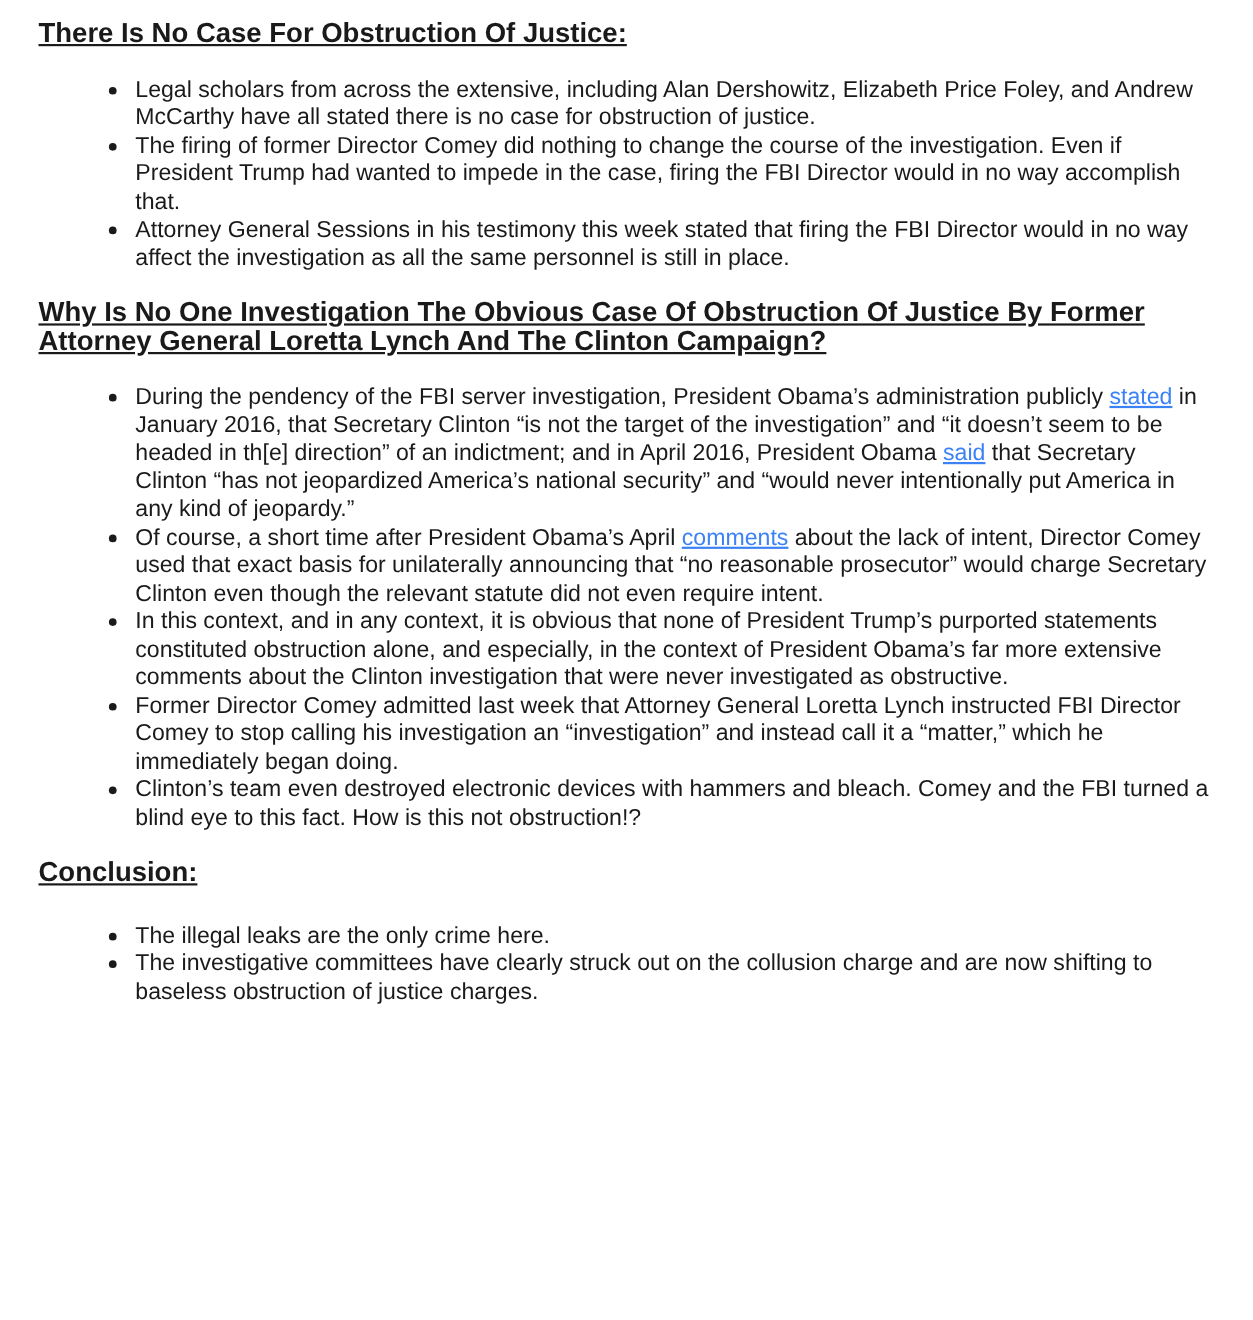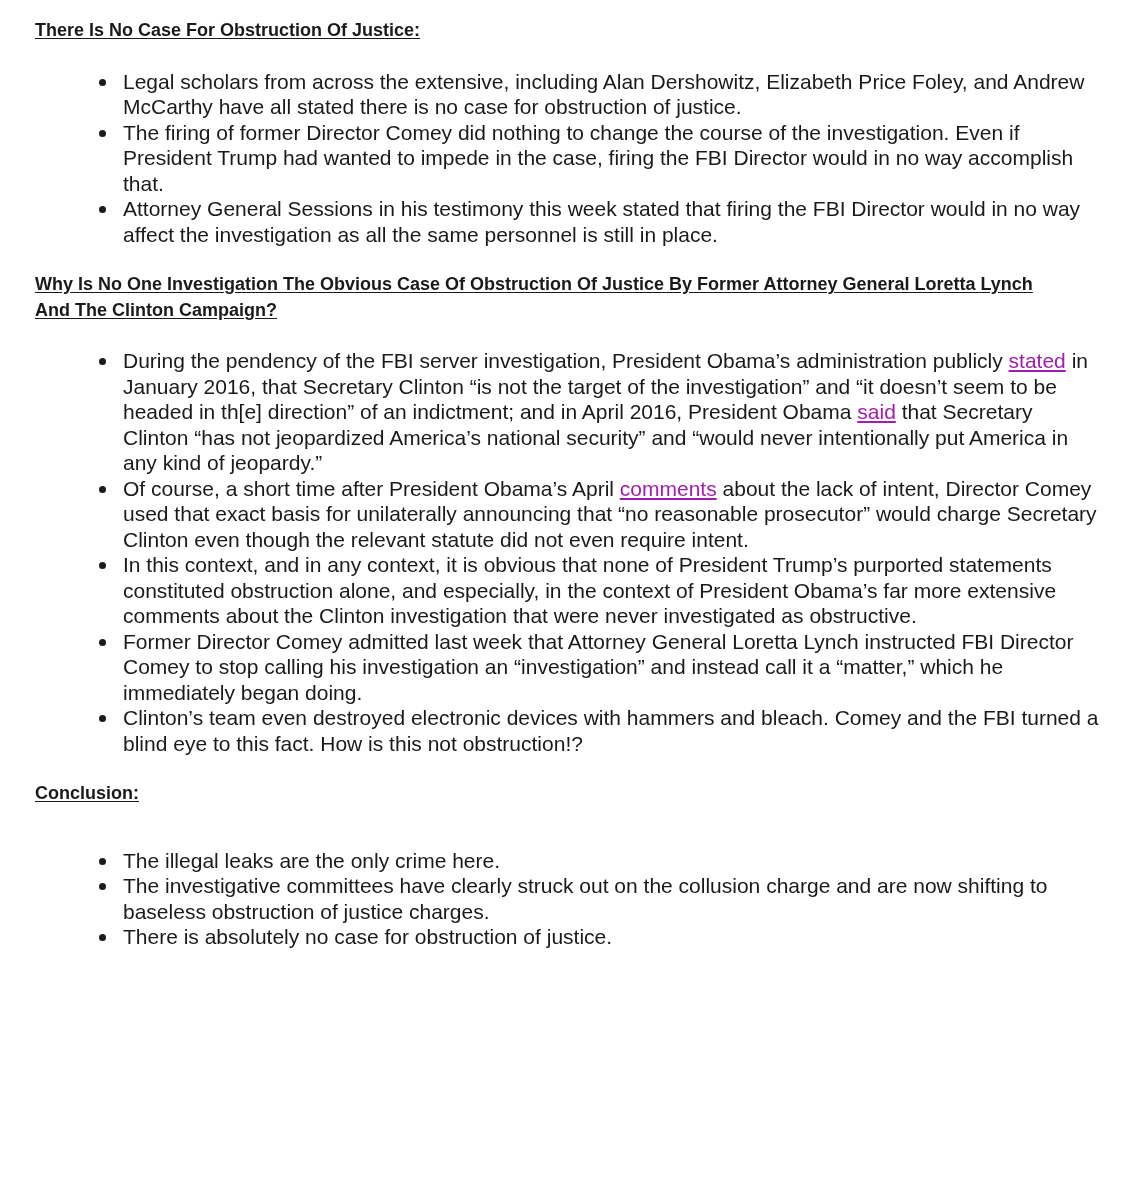--- a/index.html
+++ b/index.html
@@ -9,47 +9,47 @@
     color: #1a1a1a;
     font-size: 21px;
     line-height: 25.5px;
   }
   .page { position: relative; padding: 18px 0 0 35px; }
   .heading {
     font-weight: bold;
     text-decoration: underline;
     text-underline-offset: 2px;
     margin: 0;
-    font-size: 18px;
+    font-size: 25px;
     line-height: 25.5px;
     width: 1020px;
   }
   ul.bullets {
     margin: 0; padding: 0;
     list-style: none;
   }
   ul.bullets li {
     position: relative;
     padding-left: 88px;
     width: 980px;
   }
   ul.bullets li .dot {
     position: absolute;
     left: 64px; top: 10px;
     width: 7px; height: 7px;
     border-radius: 50%;
     background: #1a1a1a;
   }
-  a.link { color: #a21caf; text-decoration: underline; }
+  a.link { color: #3b82f6; text-decoration: underline; }
   #h1 { margin-top: 0; }
   #l1 { margin-top: 25px; }
   #h2 { margin-top: 25px; }
   #l2 { margin-top: 25px; }
   #h3 { margin-top: 25px; }
-  #l3 { margin-top: 41px; }
+  #l3 { margin-top: 31px; }
 </style>
 </head>
 <body>
 
 <div class="page">
   <h2 id="h1" class="heading">There Is No Case For Obstruction Of Justice:</h2>
   <ul id="l1" class="bullets">
       <li><span class="dot"></span><span>Legal scholars from across the extensive, including Alan Dershowitz, Elizabeth Price Foley, and Andrew McCarthy have all stated there is no case for obstruction of justice.</span></li>
       <li><span class="dot"></span><span>The firing of former Director Comey did nothing to change the course of the investigation. Even if President Trump had wanted to impede in the case, firing the FBI Director would in no way accomplish that.</span></li>
       <li><span class="dot"></span><span>Attorney General Sessions in his testimony this week stated that firing the FBI Director would in no way affect the investigation as all the same personnel is still in place.</span></li>
@@ -61,15 +61,14 @@
       <li><span class="dot"></span><span>Of course, a short time after President Obama’s April </span><a class="link" href="#">comments</a><span> about the lack of intent, Director Comey used that exact basis for unilaterally announcing that “no reasonable prosecutor” would charge Secretary Clinton even though the relevant statute did not even require intent.</span></li>
       <li><span class="dot"></span><span>In this context, and in any context, it is obvious that none of President Trump’s purported statements constituted obstruction alone, and especially, in the context of President Obama’s far more extensive comments about the Clinton investigation that were never investigated as obstructive.</span></li>
       <li><span class="dot"></span><span>Former Director Comey admitted last week that Attorney General Loretta Lynch instructed FBI Director Comey to stop calling his investigation an “investigation” and instead call it a “matter,” which he immediately began doing.</span></li>
       <li><span class="dot"></span><span>Clinton’s team even destroyed electronic devices with hammers and bleach. Comey and the FBI turned a blind eye to this fact. How is this not obstruction!?</span></li>
     </ul>
 
   <h2 id="h3" class="heading">Conclusion:</h2>
   <ul id="l3" class="bullets">
       <li><span class="dot"></span><span>The illegal leaks are the only crime here.</span></li>
       <li><span class="dot"></span><span>The investigative committees have clearly struck out on the collusion charge and are now shifting to baseless obstruction of justice charges.</span></li>
-      <li><span class="dot"></span><span>There is absolutely no case for obstruction of justice.</span></li>
     </ul>
 </div>
 
 </body></html>

